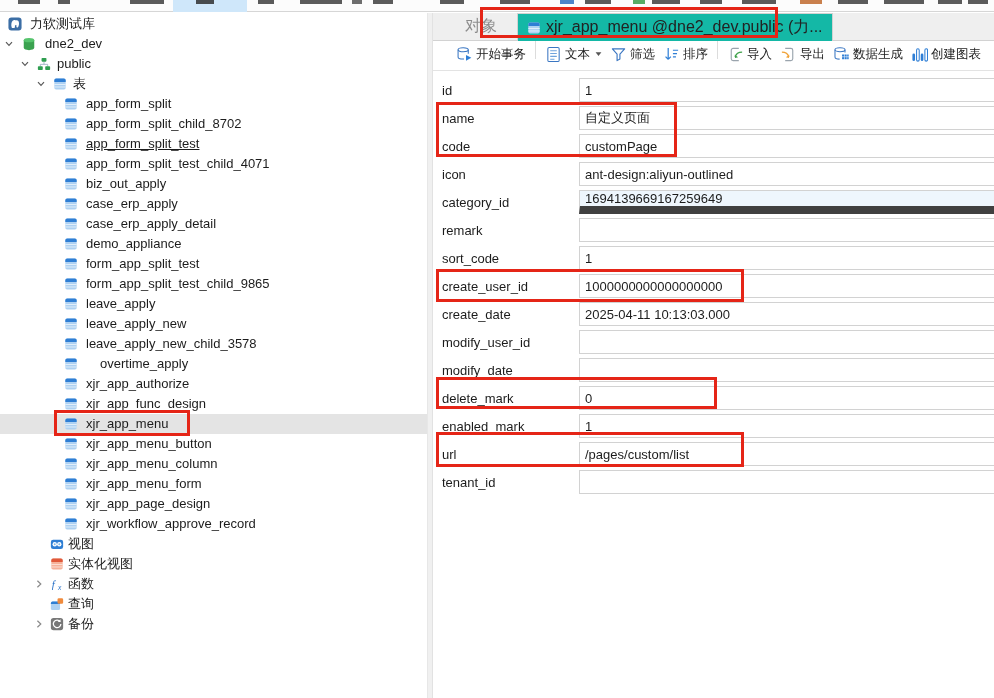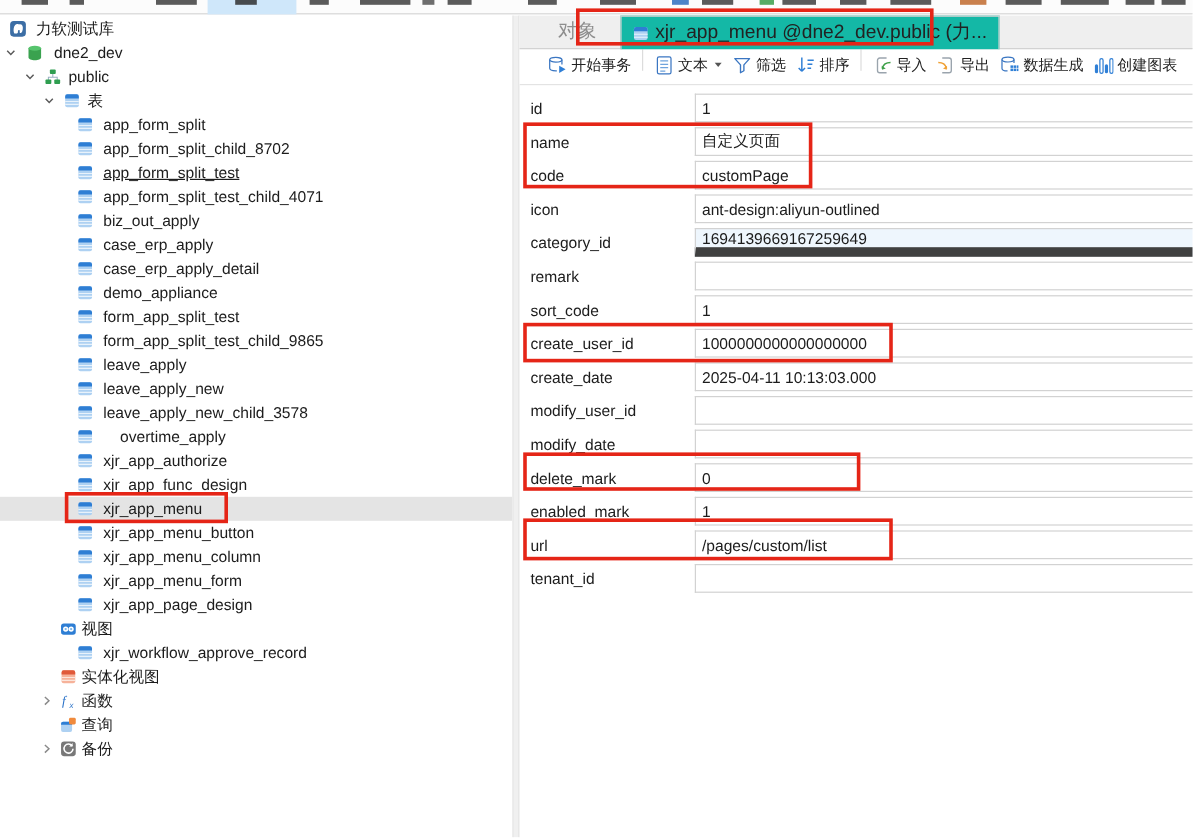--- a/index.html
+++ b/index.html
@@ -347,40 +347,40 @@
         <span class="ticon" style="left: 64px;">
           <svg viewBox="0 0 16 16">
             <rect x="1.5" y="1.8" width="13" height="12.4" rx="2" fill="#aed1f2"></rect>
             <path d="M1.5 5.8V3.8a2 2 0 0 1 2-2h9a2 2 0 0 1 2 2v2z" fill="#2e7ed4"></path>
             <path d="M1.5 8.6h13M1.5 11.4h13" stroke="#e8f2fb" stroke-width="1" fill="none"></path>
           </svg>
         </span>
         <span class="tlabel" style="left: 86px;">xjr_app_page_design</span>
       </div>
       <div class="titem">
+        <span class="ticon" style="left: 64px;">
+          <svg viewBox="0 0 16 16">
+            <rect x="1.5" y="1.8" width="13" height="12.4" rx="2" fill="#aed1f2"></rect>
+            <path d="M1.5 5.8V3.8a2 2 0 0 1 2-2h9a2 2 0 0 1 2 2v2z" fill="#2e7ed4"></path>
+            <path d="M1.5 8.6h13M1.5 11.4h13" stroke="#e8f2fb" stroke-width="1" fill="none"></path>
+          </svg>
+        </span>
+        <span class="tlabel" style="left: 86px;">xjr_workflow_approve_record</span>
+      </div>
+      <div class="titem">
         <span class="ticon" style="left: 50px;">
           <svg viewBox="0 0 16 16">
             <rect x="1" y="3" width="14" height="10.6" rx="2.6" fill="#2e7ed4"></rect>
             <circle cx="5.4" cy="8.3" r="2.5" fill="#fff"></circle>
             <circle cx="10.6" cy="8.3" r="2.5" fill="#fff"></circle>
             <circle cx="5.4" cy="8.3" r="1.1" fill="#7db6e8"></circle>
             <circle cx="10.6" cy="8.3" r="1.1" fill="#7db6e8"></circle>
           </svg>
         </span>
         <span class="tlabel" style="left: 68px;">视图</span>
-      </div>
-      <div class="titem">
-        <span class="ticon" style="left: 64px;">
-          <svg viewBox="0 0 16 16">
-            <rect x="1.5" y="1.8" width="13" height="12.4" rx="2" fill="#aed1f2"></rect>
-            <path d="M1.5 5.8V3.8a2 2 0 0 1 2-2h9a2 2 0 0 1 2 2v2z" fill="#2e7ed4"></path>
-            <path d="M1.5 8.6h13M1.5 11.4h13" stroke="#e8f2fb" stroke-width="1" fill="none"></path>
-          </svg>
-        </span>
-        <span class="tlabel" style="left: 86px;">xjr_workflow_approve_record</span>
       </div>
       <div class="titem">
         <span class="ticon" style="left: 50px;">
           <svg viewBox="0 0 16 16">
             <rect x="1.5" y="1.8" width="13" height="12.4" rx="2" fill="#f6b29a"></rect>
             <path d="M1.5 5.8V3.8a2 2 0 0 1 2-2h9a2 2 0 0 1 2 2v2z" fill="#e0593a"></path>
             <path d="M1.5 8.6h13M1.5 11.4h13" stroke="#fbe6dd" stroke-width="1" fill="none"></path>
           </svg>
         </span>
         <span class="tlabel" style="left: 68px;">实体化视图</span>

